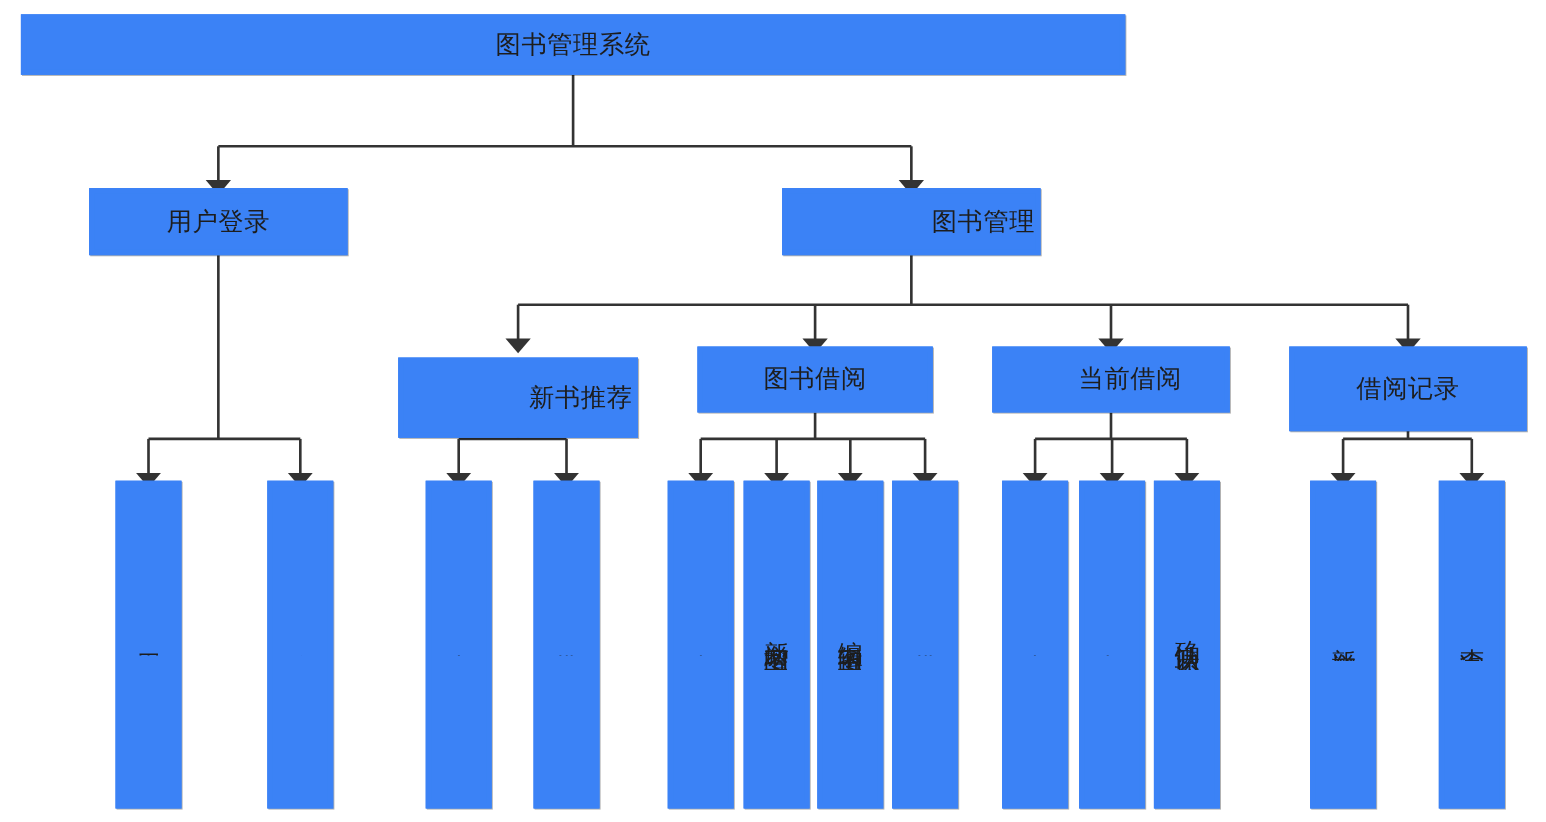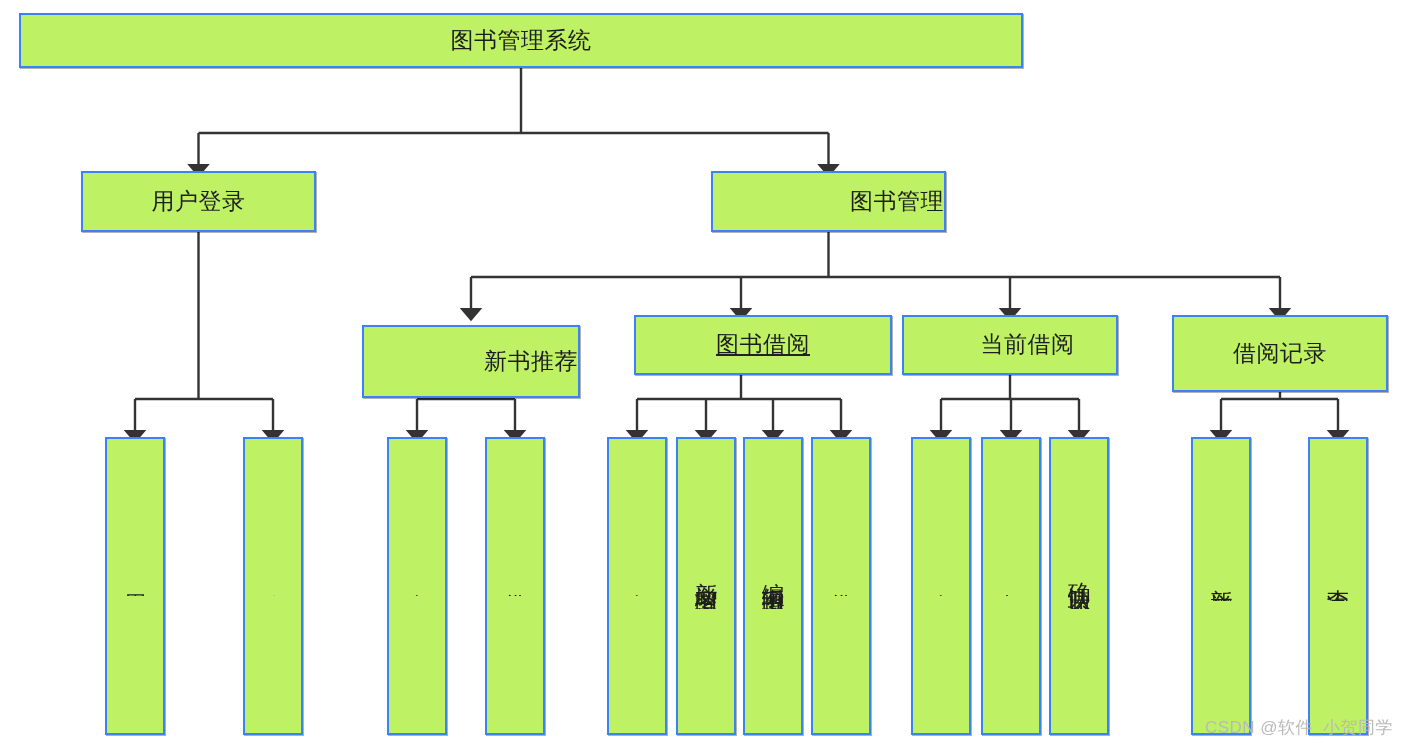--- a/index.html
+++ b/index.html
@@ -20,22 +20,22 @@
   #edges {
     position: absolute;
     left: 0;
     top: 0;
     width: 1405px;
     height: 747px;
   }
   .node {
     position: absolute;
     box-sizing: border-box;
-    border: 2px solid #3b82f6;
-    background: #bef264;
+    border: 5px solid #3b82f6;
+    background: #3b82f6;
     display: flex;
     align-items: center;
     justify-content: center;
     color: #222222;
     box-shadow: 1px 1px 0 rgba(0,0,0,0.30);
   }
   .node .lbl {
     display: block;
     text-align: center;
     line-height: 1.18;
@@ -125,21 +125,21 @@
       </div>
       <div class="node horiz" style="left: 81px; top: 171px; width: 235px; height: 61px;">
         <span class="lbl">用户登录</span>
       </div>
       <div class="node horiz" style="left: 711px; top: 171px; width: 235px; height: 61px; justify-content: flex-end;">
         <span class="lbl">图书管理</span>
       </div>
       <div class="node horiz" style="left: 362px; top: 325px; width: 218px; height: 73px; justify-content: flex-end;">
         <span class="lbl">新书推荐</span>
       </div>
-      <div class="node horiz" style="left: 634px; top: 315px; width: 258px; height: 60px; text-decoration: underline;">
+      <div class="node horiz" style="left: 634px; top: 315px; width: 214px; height: 60px;">
         <span class="lbl">图书借阅</span>
       </div>
       <div class="node horiz" style="left: 902px; top: 315px; width: 216px; height: 60px; padding-left: 35px;">
         <span class="lbl">当前借阅</span>
       </div>
       <div class="node horiz" style="left: 1172px; top: 315px; width: 216px; height: 77px;">
         <span class="lbl">借阅记录</span>
       </div>
       <div class="node vert" style="left: 105px; top: 437px; width: 60px; height: 298px;">
         <span class="lbl">用户登录</span>
@@ -175,14 +175,13 @@
         <span class="lbl">确认归还（管理员）</span>
       </div>
       <div class="node vert" style="left: 1191px; top: 437px; width: 60px; height: 298px;">
         <span class="lbl">新增借阅记录</span>
       </div>
       <div class="node vert" style="left: 1308px; top: 437px; width: 60px; height: 298px;">
         <span class="lbl">查询借阅记录</span>
       </div>
     </div>
 
-  <div id="watermark">CSDN @软件_小贺同学</div>
 </div>
 
 </body></html>

